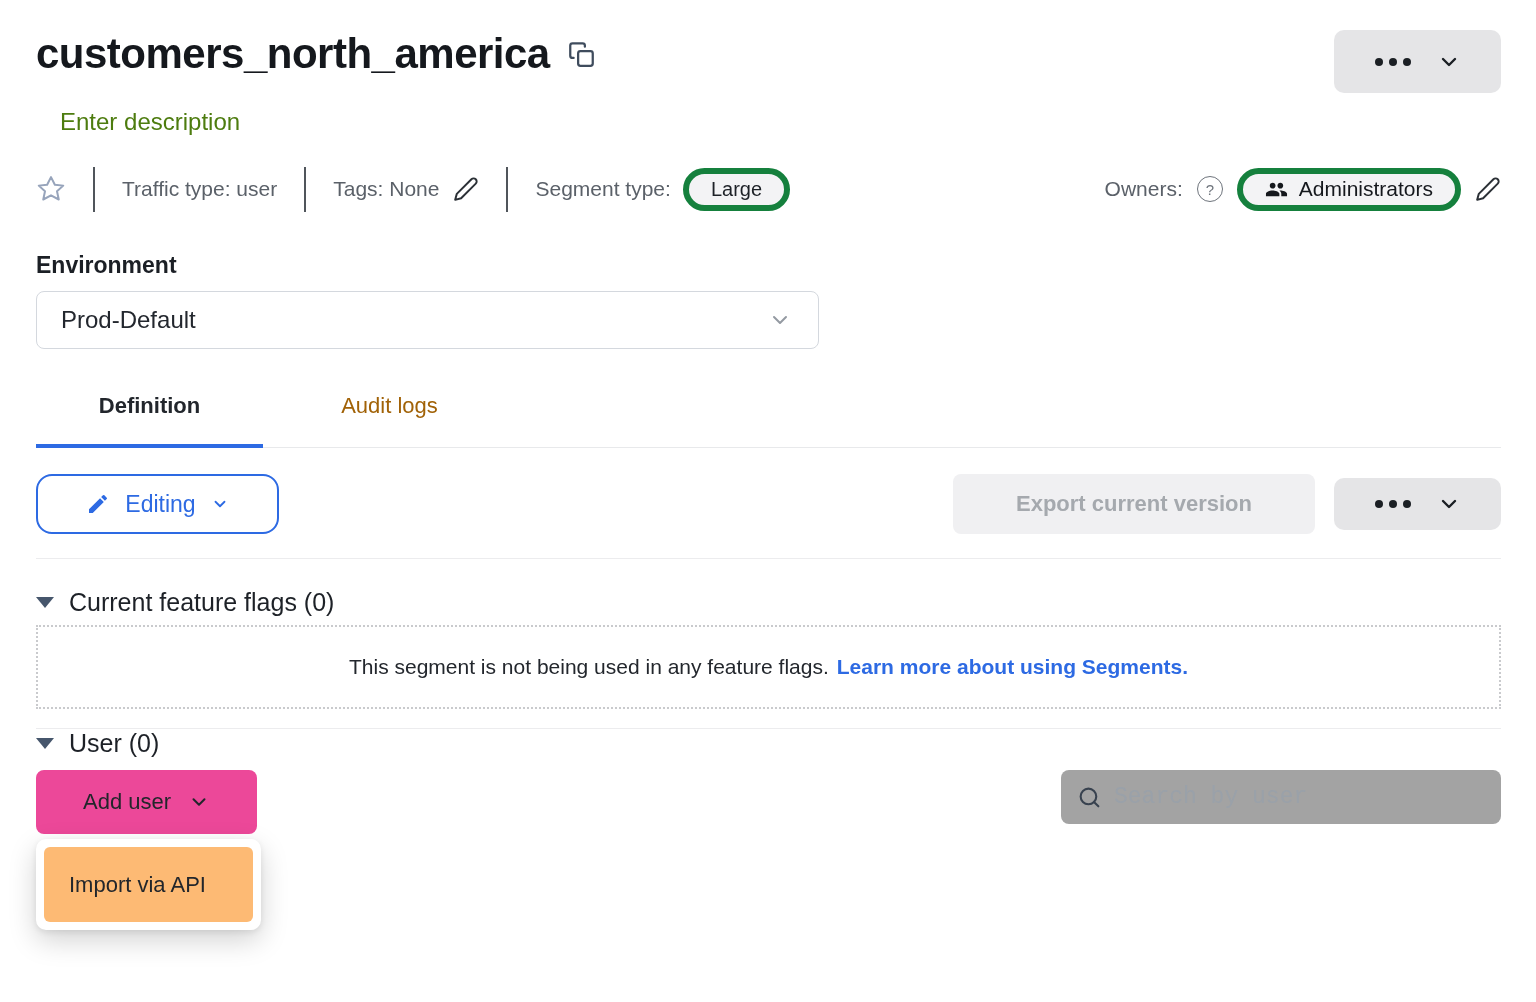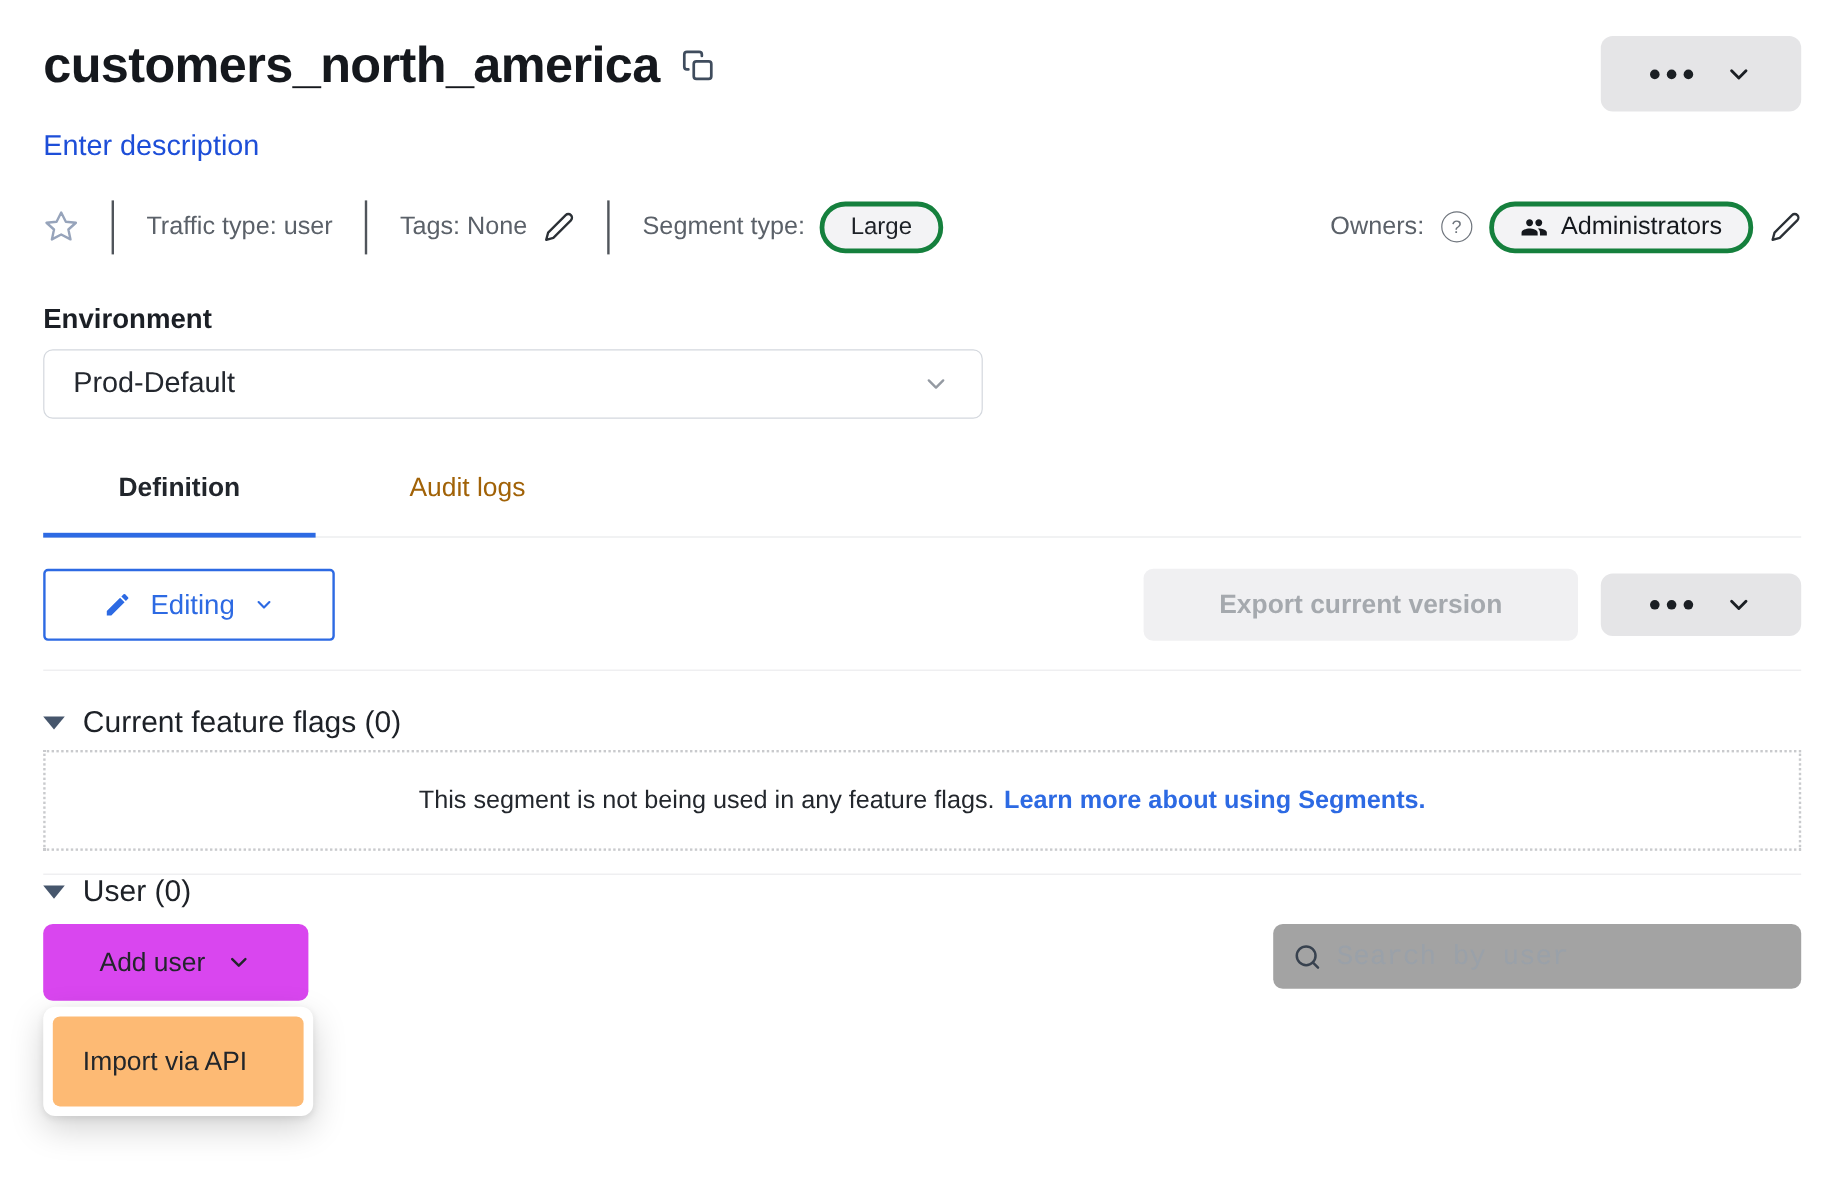--- a/index.html
+++ b/index.html
@@ -13,31 +13,31 @@
   .page-title { font-size: 42px; font-weight: 700; letter-spacing: -0.5px; color: #15181d; line-height: 1.15; }
   .icon { display: inline-flex; align-items: center; justify-content: center; flex: 0 0 auto; }
   .copy-icon svg { width: 27px; height: 27px; stroke: #3f4c5d; }
 
   .more-btn { width: 167px; height: 63px; background: #e5e5e7; border: none; border-radius: 10px;
               display: flex; align-items: center; justify-content: center; gap: 26px; cursor: pointer; }
   .dots { display: flex; gap: 6px; }
   .dots i { width: 8px; height: 8px; border-radius: 50%; background: #1b1f24; }
   .chev svg { width: 24px; height: 24px; stroke: #1b1f24; }
 
-  .description { margin-top: 15px; font-size: 24px; color: #1d4ed8; }
+  .description { margin-top: 15px; font-size: 24px; color: #4d7c0f; margin-left: 24px; }
 
   
   .meta-row { margin-top: 30px; display: flex; align-items: center; justify-content: space-between; height: 46px; }
   .meta-left { display: flex; align-items: center; }
   .star-icon svg { width: 30px; height: 30px; stroke: #97a4bb; fill: none; }
   .vdiv { width: 2px; height: 45px; background: #50555b; margin: 0 27px; }
   .meta-text { font-size: 21px; color: #5b6169; }
   .pencil-sm svg { width: 26px; height: 26px; stroke: #2b3036; fill: none; }
   .meta-left .pencil-sm { margin-left: 14px; }
-  .pill { display: inline-flex; align-items: center; background: #f3f3f5; border: 4px solid #15803d;
+  .pill { display: inline-flex; align-items: center; background: #f3f3f5; border: 6px solid #15803d;
           border-radius: 22px; padding: 0 22px; height: 43px; font-size: 20px; color: #1d2127; }
   .segment-pill { margin-left: 12px; }
   .meta-right { display: flex; align-items: center; gap: 14px; }
   .help-circle { width: 26px; height: 26px; border: 1.5px solid #6e747c; border-radius: 50%;
                  display: flex; align-items: center; justify-content: center; font-size: 15px; color: #6e747c; }
   .owners-pill { gap: 11px; padding: 0 22px; }
   .group-icon svg { width: 23px; height: 23px; fill: #15181d; }
   .owners-pill span { font-size: 21px; color: #15181d; }
 
   
@@ -52,21 +52,21 @@
   
   .tabs { margin-top: 40px; display: flex; border-bottom: 1px solid #e8e9eb; }
   .tab { height: 58px; display: flex; align-items: flex-start; justify-content: center; padding-top: 4px;
          font-size: 22px; cursor: pointer; position: relative; }
   .tab.active { width: 227px; font-weight: 700; color: #22262c; }
   .tab.inactive { width: 253px; color: #a16207; }
   .tab.active::after { content: ""; position: absolute; left: 0; right: 0; bottom: -1px; height: 4px; background: #2d6ae3; }
 
   
   .toolbar { margin-top: 26px; display: flex; justify-content: space-between; align-items: center; }
-  .editing-btn { width: 243px; height: 60px; background: #fff; border: 2px solid #2d6ae3; border-radius: 4px;
+  .editing-btn { width: 243px; height: 60px; background: #fff; border: 2px solid #2d6ae3; border-radius: 16px;
                  display: flex; align-items: center; justify-content: center; gap: 15px; cursor: pointer; }
   .editing-btn .pencil-fill svg { width: 24px; height: 24px; fill: #2d6ae3; }
   .editing-btn span { font-size: 23px; color: #2d6ae3; }
   .editing-btn .chev svg { width: 18px; height: 18px; stroke: #2d6ae3; }
   .toolbar-right { display: flex; align-items: center; gap: 19px; }
   .export-btn { width: 362px; height: 60px; background: #f0f0f2; border: none; border-radius: 8px;
                 font-size: 22px; font-weight: 600; color: #a5a9ae; font-family: inherit; cursor: default; }
   .more-btn.small { height: 52px; }
 
   .hdiv { margin-top: 24px; height: 1px; background: #ececee; }
@@ -81,21 +81,21 @@
 
   .dotted-box { margin-top: 8px; height: 84px; border: 2px dotted #c9cacd; display: flex;
                 align-items: center; justify-content: center; gap: 8px; }
   .dotted-box .msg { font-size: 21px; color: #23272d; }
   .dotted-box a { font-size: 21px; font-weight: 700; color: #2d6ae3; text-decoration: none; cursor: pointer; }
   .hdiv.after-box { margin-top: 19px; }
 
   
   .user-controls { margin-top: 12px; display: flex; justify-content: space-between; align-items: flex-start; }
   .adduser-wrap { position: relative; }
-  .adduser-btn { width: 221px; height: 64px; background: #d946ef; border: none; border-radius: 8px;
+  .adduser-btn { width: 221px; height: 64px; background: #ec4899; border: none; border-radius: 8px;
                  display: flex; align-items: center; justify-content: center; gap: 17px; cursor: pointer; }
   .adduser-btn span { font-size: 22px; color: #22262b; }
   .adduser-btn .chev svg { width: 22px; height: 22px; stroke: #22262b; }
 
   .dropdown-menu { position: absolute; top: 69px; left: 0; width: 225px; background: #ffffff;
                    border-radius: 10px; padding: 8px; box-shadow: 0 10px 28px rgba(0,0,0,0.18), 0 2px 6px rgba(0,0,0,0.08); }
   .menu-item { height: 75px; background: #fdba74; border-radius: 6px; display: flex; align-items: center;
                padding-left: 25px; font-size: 22px; color: #22262b; cursor: pointer; }
 
   .search-box { width: 440px; height: 54px; background: #a3a3a3; border-radius: 8px;

